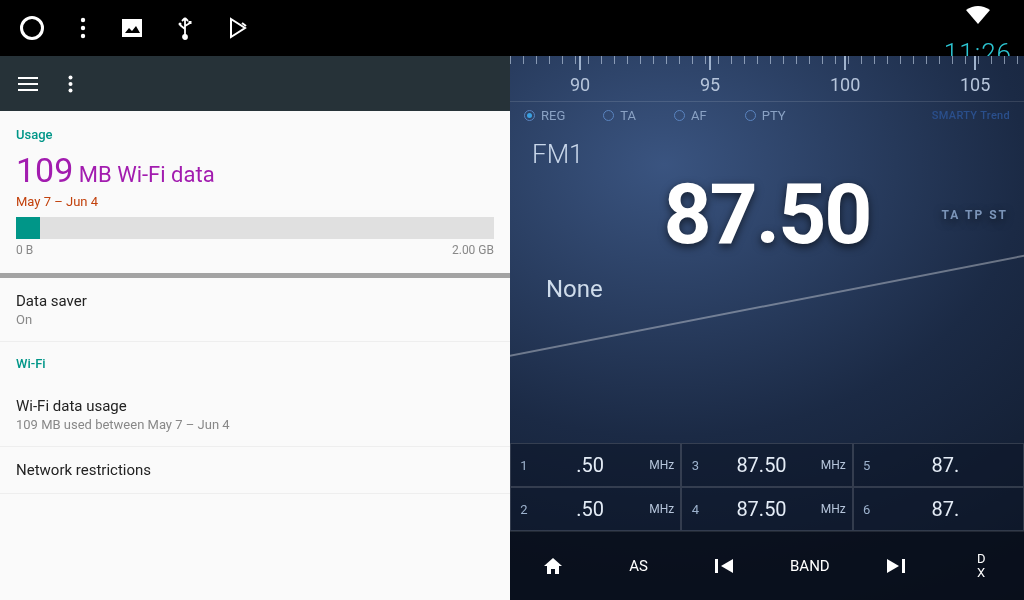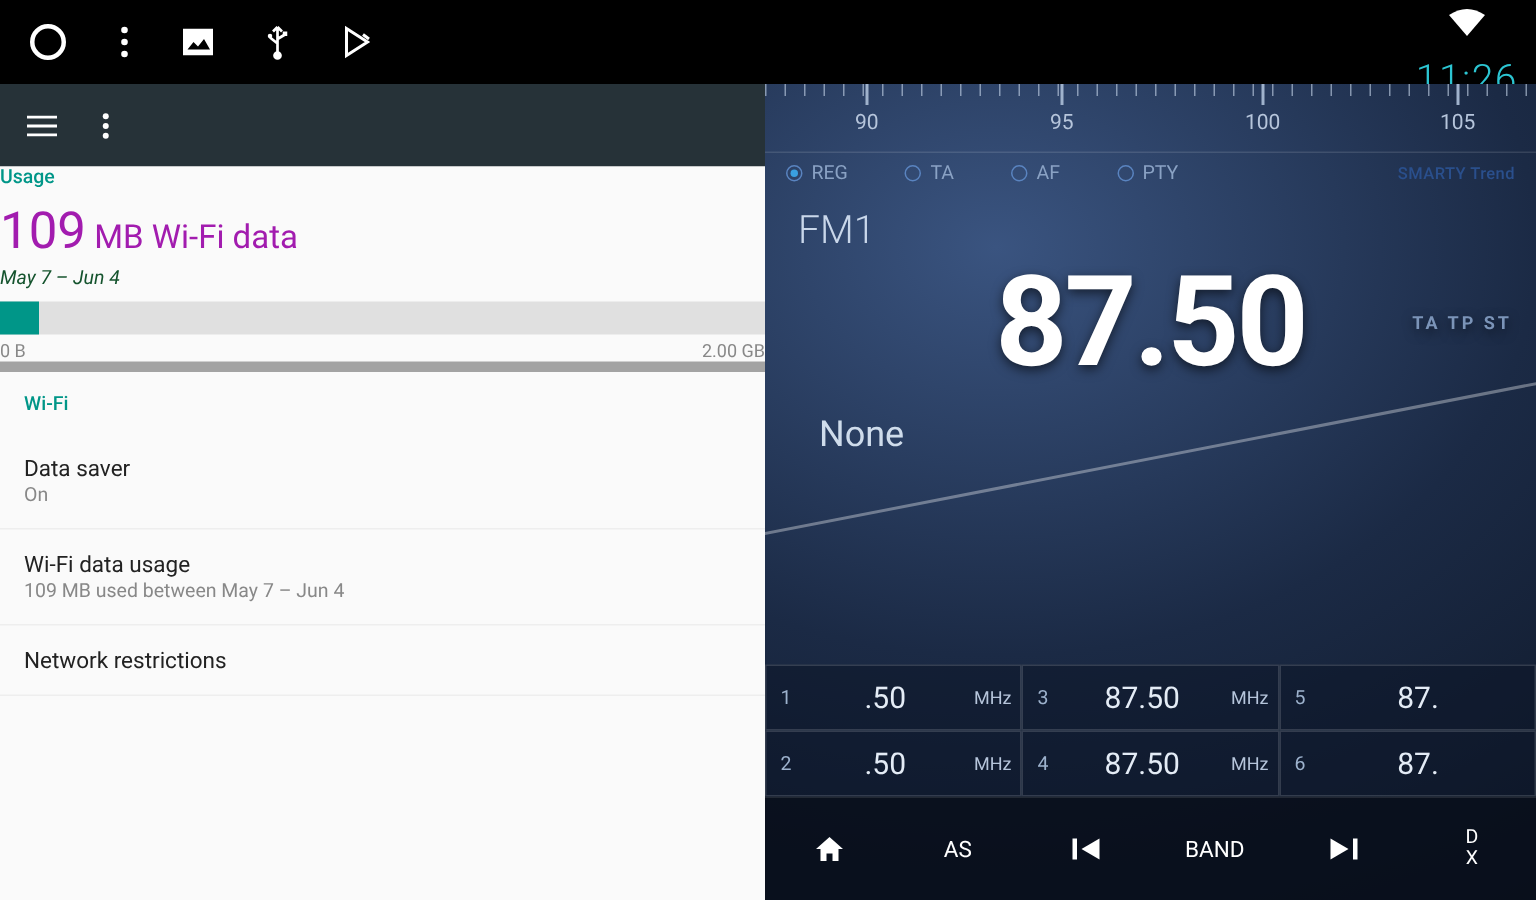--- a/index.html
+++ b/index.html
@@ -21,39 +21,39 @@
 .right-pane { width: 514px; background: radial-gradient(ellipse 140% 100% at 30% 20%, #3a5480 0%, #1b2a45 50%, #0c1422 100%); position: relative; overflow: hidden; display: flex; flex-direction: column; }
 
 
 .app-header { height: 55px; background: #263238; display: flex; align-items: center; padding: 0 18px; color: #fff; }
 .hamburger { margin-right: 30px; }
 .app-title { font-size: 19px; font-weight: 500; flex: 1; }
 .app-more { font-size: 20px; }
 
 
 .left-content { background: #fafafa; flex: 1; overflow: hidden; }
-.section { border-bottom: 7px solid #a3a3a3; }
+.section { padding: 16px; border-bottom: 5px solid #a3a3a3; }
 .sec-label { color: #009688; font-size: 13px; font-weight: 500; margin-bottom: 8px; }
 .big-usage { color: #a21caf; font-size: 22px; }
 .big-num { font-size: 34px; font-weight: 400; }
-.date-range { color: #14532d; font-size: 13px; margin-top: 4px; font-style: italic; }
+.date-range { color: #c2410c; font-size: 13px; margin-top: 4px; }
 .bar-bg { height: 22px; background: #e0e0e0; margin-top: 8px; position: relative; }
 .bar-fill { height: 100%; background: #009688; }
 .bar-labels { display: flex; justify-content: space-between; font-size: 12px; color: #888; margin-top: 4px; }
 
 .row { padding: 14px 16px; border-bottom: 1px solid #eee; }
 .row-title { font-size: 15px; color: #222; }
 .row-sub { font-size: 13px; color: #888; margin-top: 2px; }
 
 
 .dial { height: 46px; position: relative; color: #a8b8d0; font-size: 14px; border-bottom: 1px solid rgba(255,255,255,.12); overflow:hidden; }
 .dial-ticks { position:absolute; inset:0; display:flex; }
 .dial-major { position:absolute; top:0; bottom:0; display:flex; flex-direction:column; align-items:center; justify-content:flex-start; }
 .dial-major .tick { width:2px; height:14px; background:#9fb2cc; }
-.dial-major span { margin-top:4px; font-size:14px; color:#b6c5db; }
+.dial-major span { margin-top:4px; font-size:18px; color:#b6c5db; }
 .dial-minor { position:absolute; top:0; width:1px; height:8px; background:rgba(200,215,235,.6); }
 
 .radio-opts { display: flex; gap: 38px; padding: 6px 14px 2px; align-items: center; }
 .ropt { display: flex; align-items: center; gap: 6px; color: #8aa2c4; font-size: 13px; }
 .ropt .rcircle { width: 11px; height: 11px; border: 1.5px solid #5a84c0; border-radius: 50%; display:flex; align-items:center; justify-content:center; }
 .ropt.active .rcircle::after { content:''; width:5px; height:5px; background:#3aa0e0; border-radius:50%; }
 .brand { margin-left: auto; color: #2a4f8c; font-size: 11px; font-weight: 500; letter-spacing: .3px; }
 
 .radio-main { flex: 1; position: relative; padding: 14px 22px 6px; }
 .radio-main::after { content:''; position:absolute; left:-30%; right:-10%; top:60%; height:140px; border-top:2px solid rgba(255,255,255,.35); transform: rotate(-11deg); pointer-events:none; }
@@ -175,27 +175,27 @@
         <div class="date-range">May 7 – Jun 4</div>
         <div class="bar-bg">
           <div class="bar-fill" style="width:5%"></div>
         </div>
         <div class="bar-labels">
           <span>0 B</span>
           <span>2.00 GB</span>
         </div>
       </div>
 
-      <div class="row" style="padding-bottom:4px;border-bottom:none">
-        <div class="sec-label">Wi-Fi</div>
-      </div>
-
       <div class="row">
         <div class="row-title">Data saver</div>
         <div class="row-sub">On</div>
+      </div>
+
+      <div class="row" style="padding-bottom:4px;border-bottom:none">
+        <div class="sec-label">Wi-Fi</div>
       </div>
 
       <div class="row">
         <div class="row-title">Wi-Fi data usage</div>
         <div class="row-sub">109 MB used between May 7 – Jun 4</div>
       </div>
 
       <div class="row">
         <div class="row-title">Network restrictions</div>
       </div>

